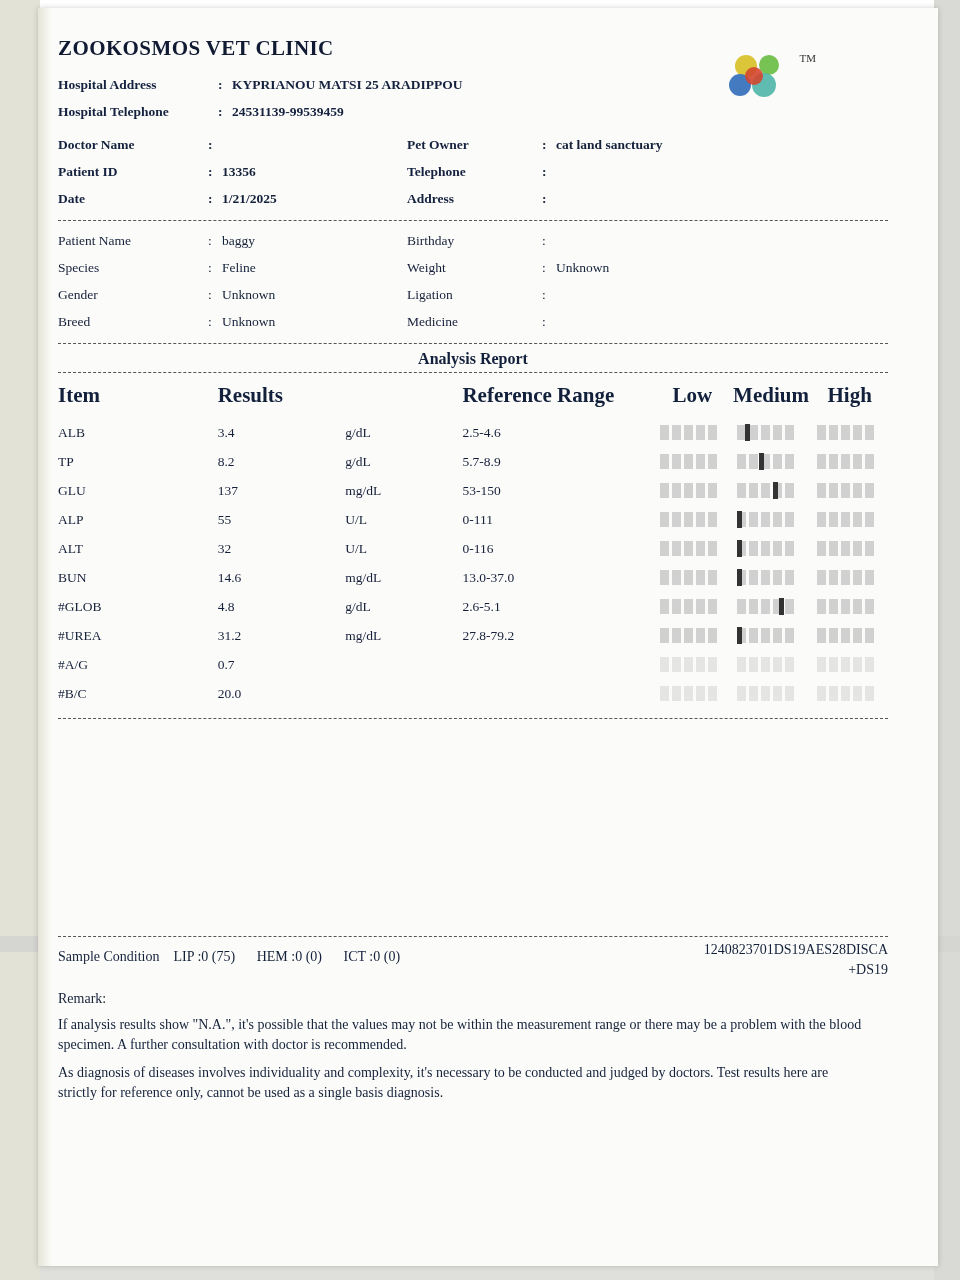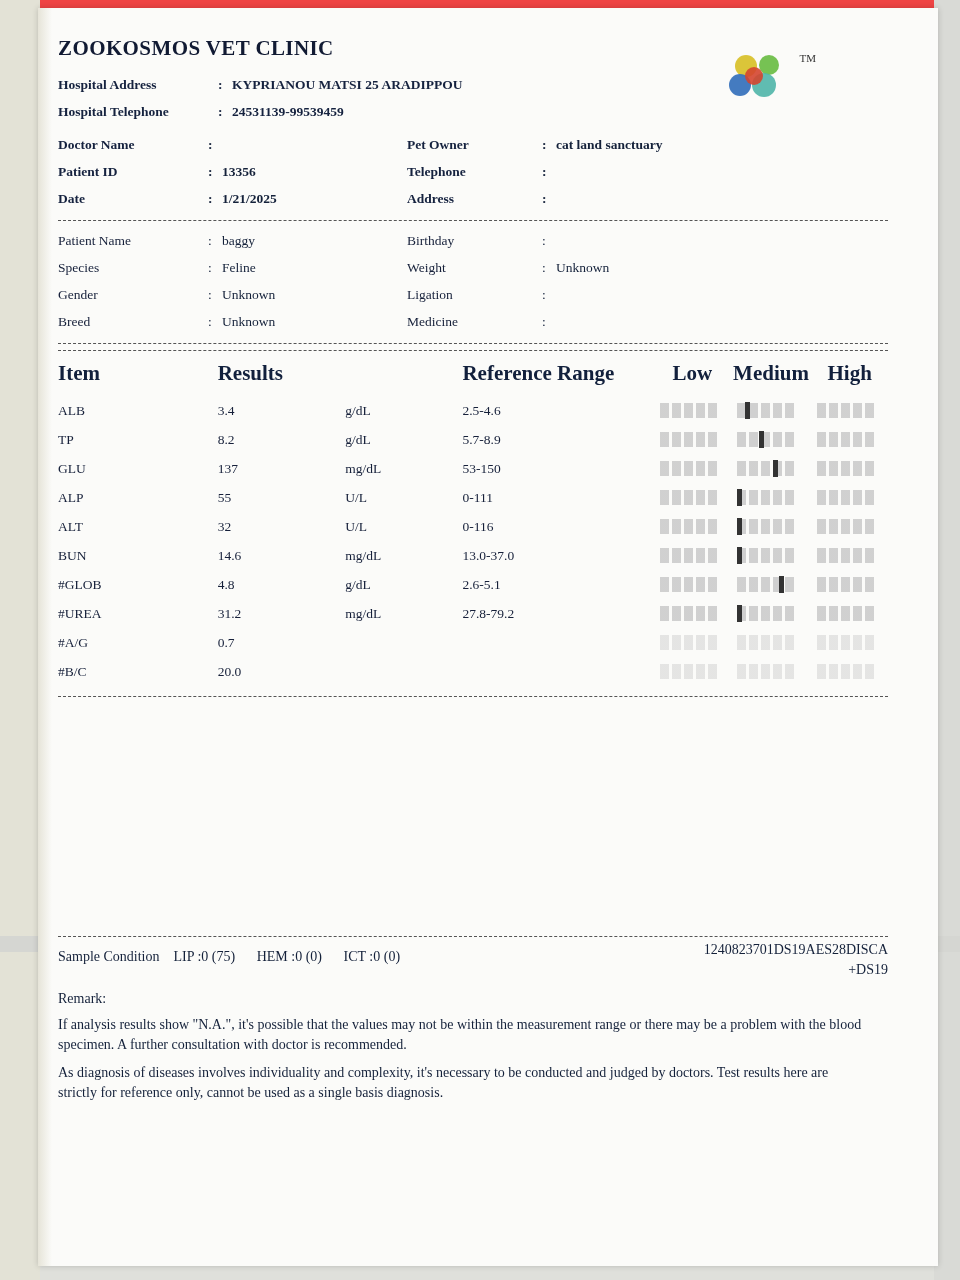--- a/index.html
+++ b/index.html
@@ -10,21 +10,21 @@
   body {
     width: 960px;
     height: 1280px;
     overflow: hidden;
     font-family: "Liberation Serif", serif;
   }
   #page {
     position: relative;
     width: 960px;
     height: 952px;
-    background: #ef4444;
+    background: #ffffff;
   }
   
   .sheet {
     position: absolute;
     left: 38px;
     top: 8px;
     width: 900px;
     height: 1258px;
     background: #fbfbf9;
     box-shadow: 0 0 6px rgba(0,0,0,0.18);
@@ -303,20 +303,21 @@
       <span class="c1">Breed</span>
       <span class="c1b">:</span>
       <span class="c2">Unknown</span>
       <span class="c3">Medicine</span>
       <span class="c4">:</span>
       <span class="c5"></span>
     </div>
 
     <div class="dashed"></div>
 
+    <div class="report-title">Analysis Report</div>
 
     <div class="dashed tight"></div>
 
     <table class="results">
       <thead>
         <tr>
           <th class="col-item">Item</th>
           <th class="col-res">Results</th>
           <th class="col-unit"></th>
           <th class="col-ref">Reference Range</th>

